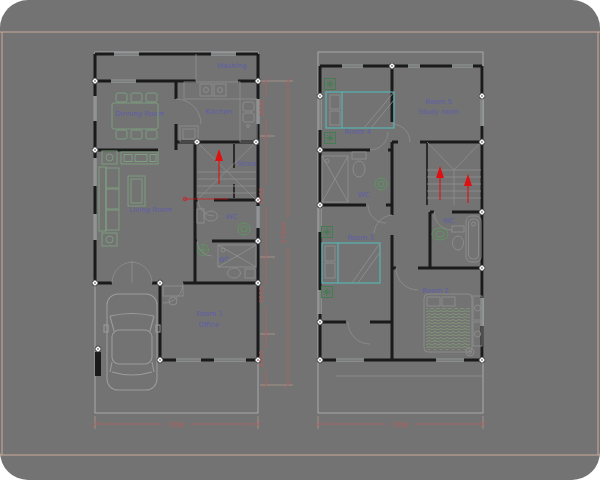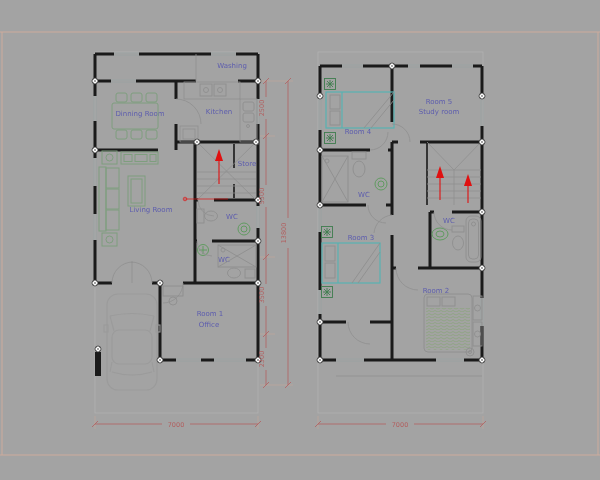--- a/index.html
+++ b/index.html
@@ -1,16 +1,16 @@
 <!DOCTYPE html>
 <html style="--c-wall: #1a1a1a; --c-boundary: #b0b0b0; --c-label: #5d5dae; --c-dim: #b25f5f; --c-ext: #c7a89b; --c-furniture: #7e9e7e; --c-plant: #3f7d4f; --c-bed: #58b3b3; --c-arrow: #e01010; --c-border: #cdab9c; --c-hatch: #86a478;"><head>
 <meta charset="utf-8">
 <style>
   html,body{margin:0;padding:0;background:#ffffff;}
-  .sheet{position:relative;width:600px;height:480px;background:#a3a3a3;overflow:hidden;}
+  .sheet{position:relative;width:600px;height:480px;background:#737373;overflow:hidden;border-radius:28px;}
   svg{position:absolute;left:0;top:0;}
   .wall{fill:none;stroke:var(--c-wall);stroke-width:3;}
   .wall2{fill:none;stroke:var(--c-wall);stroke-width:1.6;}
   .win{fill:none;stroke:#9aa3a3;stroke-width:.8;}
   .bnd{fill:none;stroke:var(--c-boundary);stroke-width:.9;}
   .thin{fill:none;stroke:#8f8f8f;stroke-width:.8;}
   .furn{fill:none;stroke:var(--c-furniture);stroke-width:1;}
   .bed{fill:none;stroke:var(--c-bed);stroke-width:1.2;}
   .plant{fill:none;stroke:var(--c-plant);stroke-width:.9;}
   .dim{fill:none;stroke:var(--c-dim);stroke-width:.8;}

